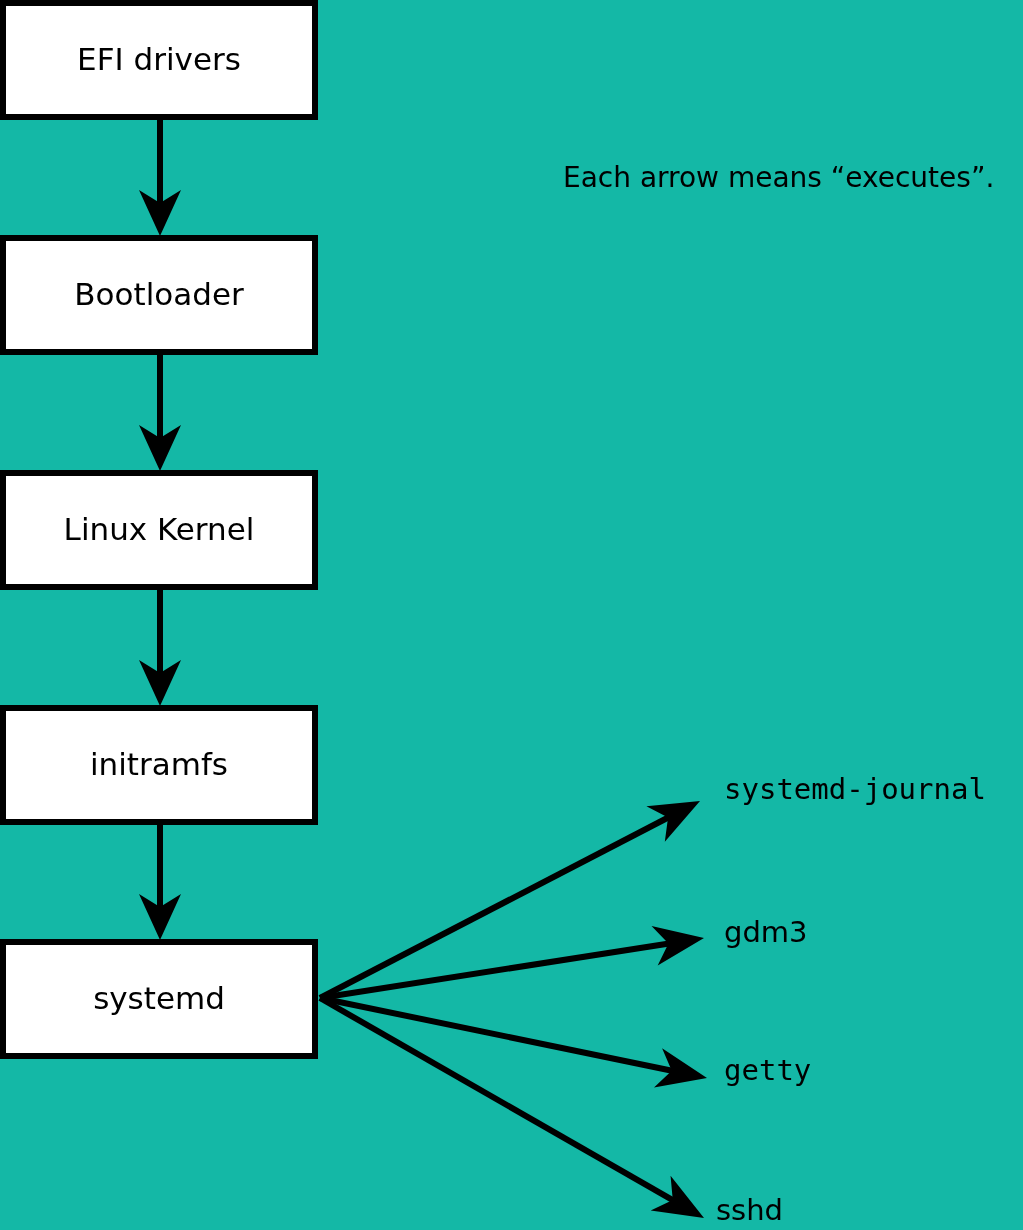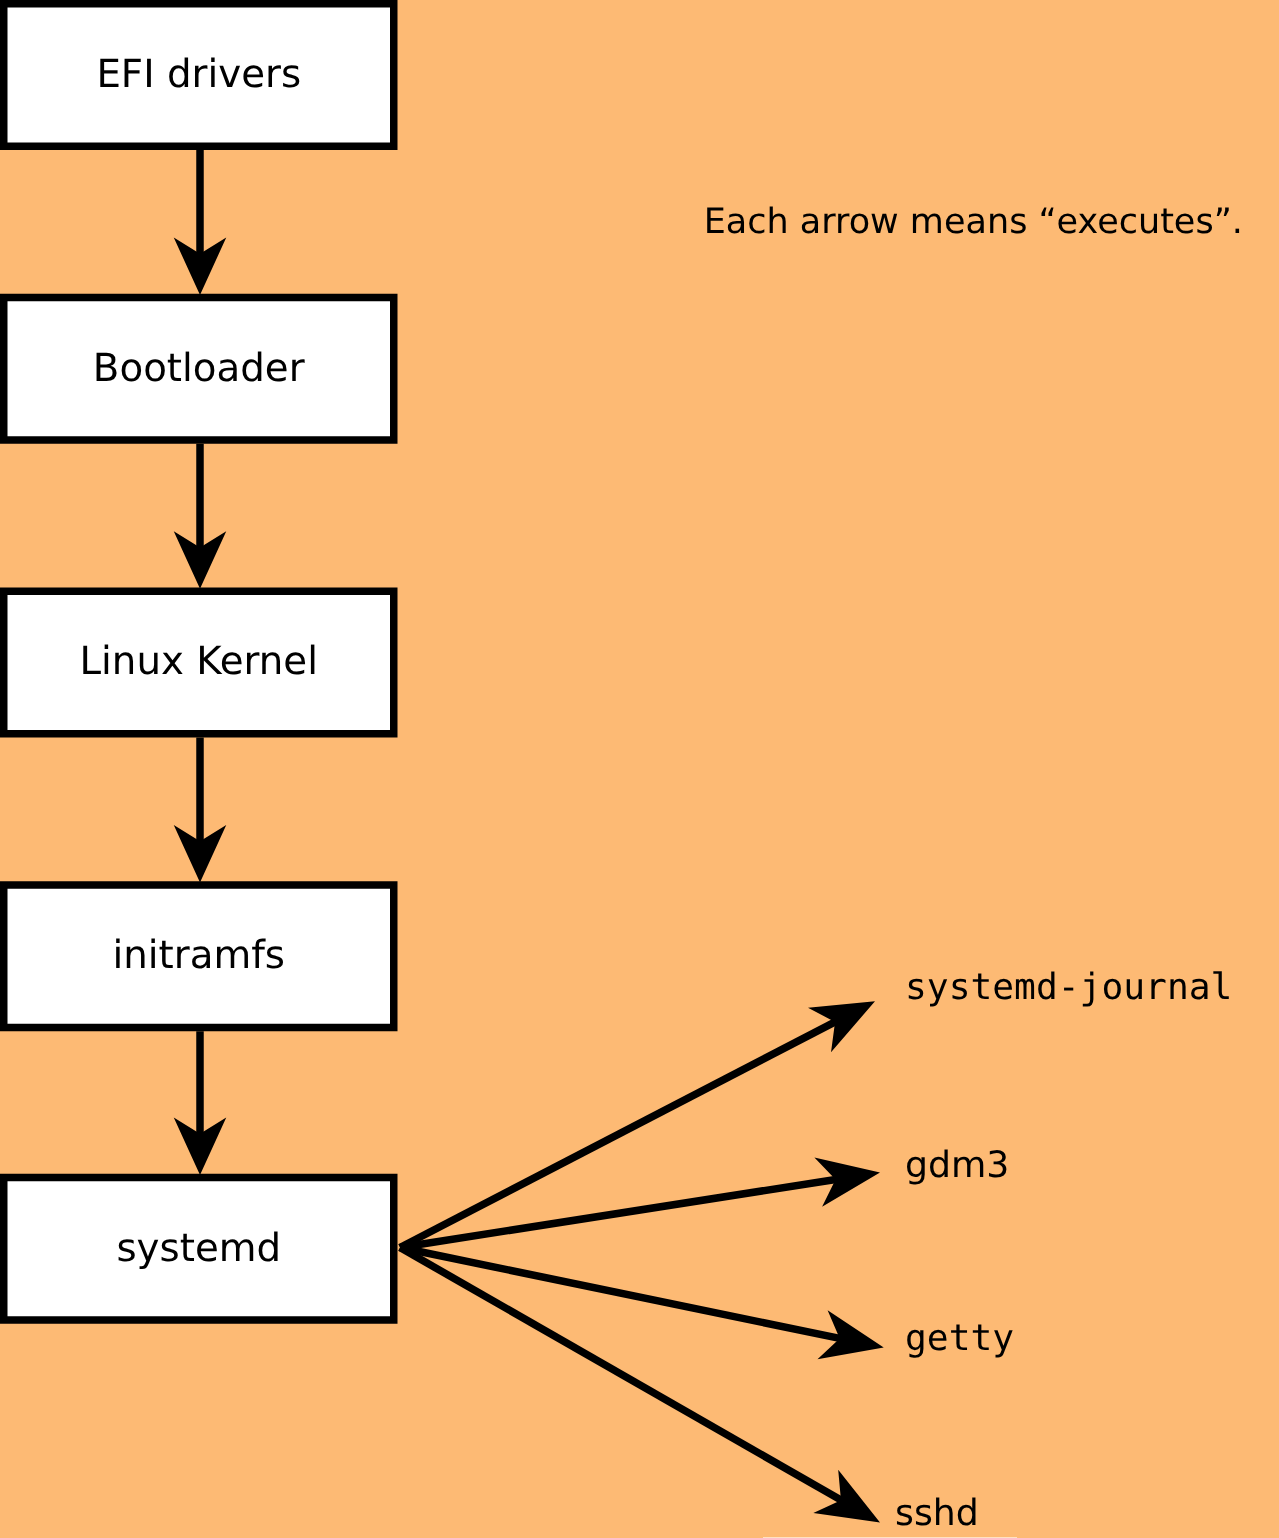--- a/index.html
+++ b/index.html
@@ -8,21 +8,21 @@
     background: #ffffff;
   }
   body {
     font-family: "DejaVu Sans", sans-serif;
     -webkit-font-smoothing: antialiased;
   }
   #stage {
     position: relative;
     width: 1023px;
     height: 1230px;
-    background: #fdba74;
+    background: #14b8a6;
     overflow: hidden;
   }
   #diagram-svg {
     position: absolute;
     left: 0;
     top: 0;
     width: 1023px;
     height: 1230px;
   }
   .box-rect {

